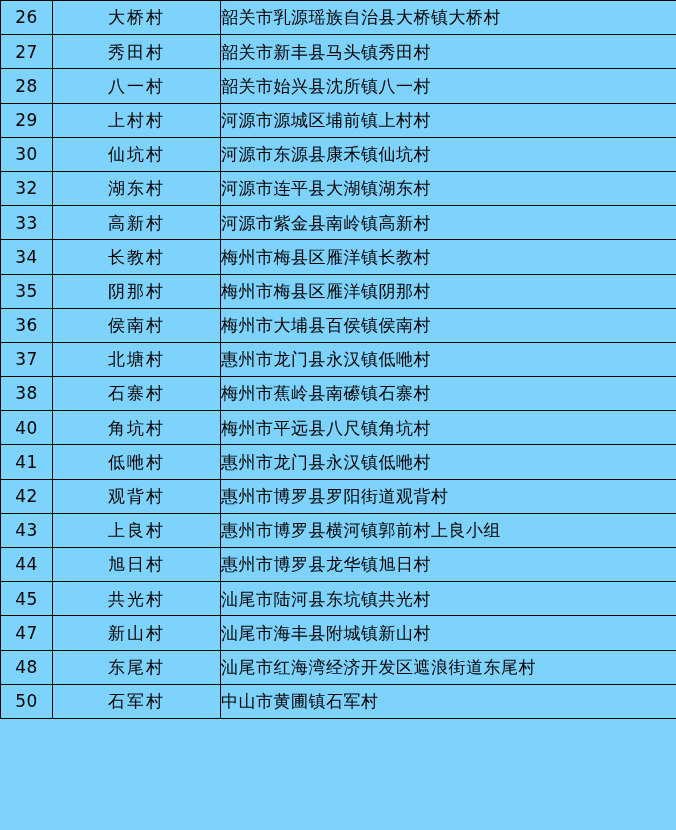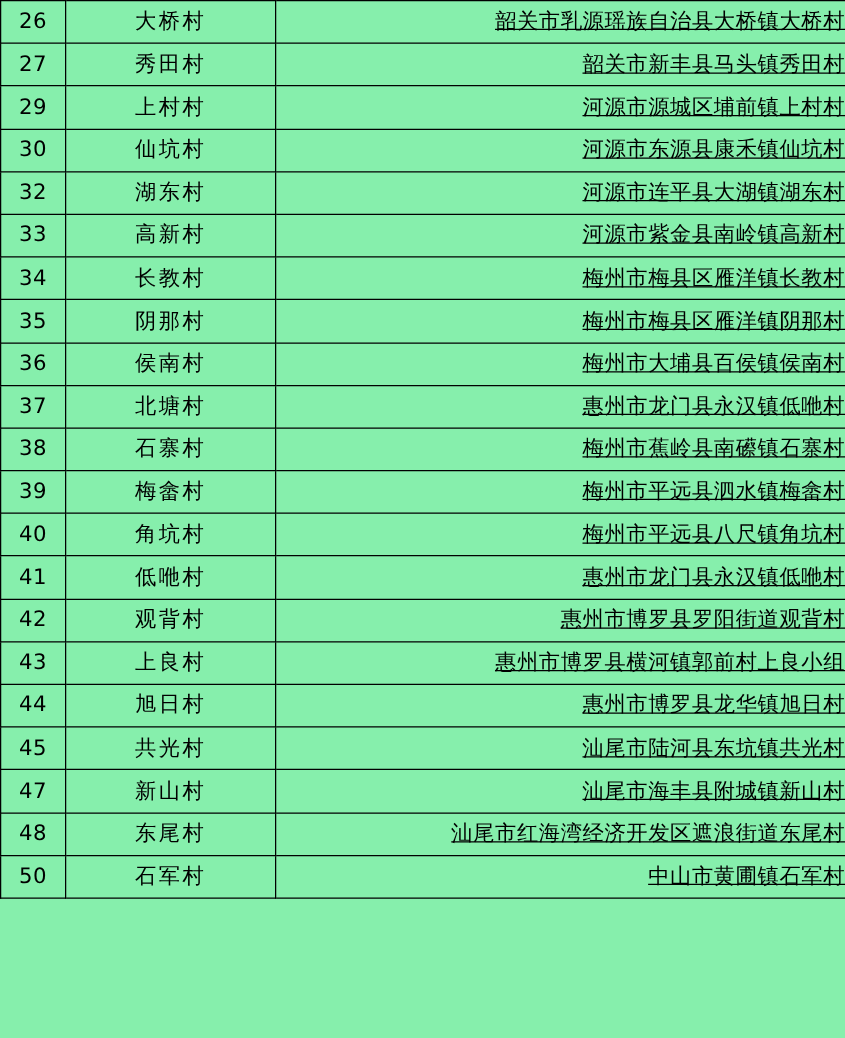--- a/index.html
+++ b/index.html
@@ -10,21 +10,21 @@
   body {
     width: 676px;
     height: 830px;
     font-family: "DejaVu Sans", "Liberation Sans", sans-serif;
     overflow: hidden;
   }
   .page {
     position: relative;
     width: 676px;
     height: 830px;
-    background: #86efac;
+    background: #7dd3fc;
   }
   table.village-table {
     border-collapse: collapse;
     width: 676px;
     table-layout: fixed;
     margin: 0;
     padding: 0;
   }
   table.village-table col.col-index { width: 52px; }
   table.village-table col.col-name { width: 168px; }
@@ -46,24 +46,23 @@
     font-family: "DejaVu Sans", "Liberation Sans", sans-serif;
     font-size: 17px;
     letter-spacing: 0.5px;
   }
   td.cell-name {
     text-align: center;
     letter-spacing: 2px;
     margin-top: 20px;
   }
   td.cell-address {
-    text-align: right;
+    text-align: left;
     padding-left: 8px;
     letter-spacing: 0.5px;
-    text-decoration: underline;
   }
 </style>
 </head>
 <body>
 
 <div class="page">
   <table class="village-table">
     <colgroup>
       <col class="col-index">
       <col class="col-name">
@@ -72,20 +71,25 @@
     <tbody>
       <tr>
         <td class="cell-index">26</td>
         <td class="cell-name">大桥村</td>
         <td class="cell-address">韶关市乳源瑶族自治县大桥镇大桥村</td>
       </tr>
       <tr>
         <td class="cell-index">27</td>
         <td class="cell-name">秀田村</td>
         <td class="cell-address">韶关市新丰县马头镇秀田村</td>
+      </tr>
+      <tr>
+        <td class="cell-index">28</td>
+        <td class="cell-name">八一村</td>
+        <td class="cell-address">韶关市始兴县沈所镇八一村</td>
       </tr>
       <tr>
         <td class="cell-index">29</td>
         <td class="cell-name">上村村</td>
         <td class="cell-address">河源市源城区埔前镇上村村</td>
       </tr>
       <tr>
         <td class="cell-index">30</td>
         <td class="cell-name">仙坑村</td>
         <td class="cell-address">河源市东源县康禾镇仙坑村</td>
@@ -117,25 +121,20 @@
       </tr>
       <tr>
         <td class="cell-index">37</td>
         <td class="cell-name">北塘村</td>
         <td class="cell-address">惠州市龙门县永汉镇低咃村</td>
       </tr>
       <tr>
         <td class="cell-index">38</td>
         <td class="cell-name">石寨村</td>
         <td class="cell-address">梅州市蕉岭县南礤镇石寨村</td>
-      </tr>
-      <tr>
-        <td class="cell-index">39</td>
-        <td class="cell-name">梅畲村</td>
-        <td class="cell-address">梅州市平远县泗水镇梅畲村</td>
       </tr>
       <tr>
         <td class="cell-index">40</td>
         <td class="cell-name">角坑村</td>
         <td class="cell-address">梅州市平远县八尺镇角坑村</td>
       </tr>
       <tr>
         <td class="cell-index">41</td>
         <td class="cell-name">低咃村</td>
         <td class="cell-address">惠州市龙门县永汉镇低咃村</td>

